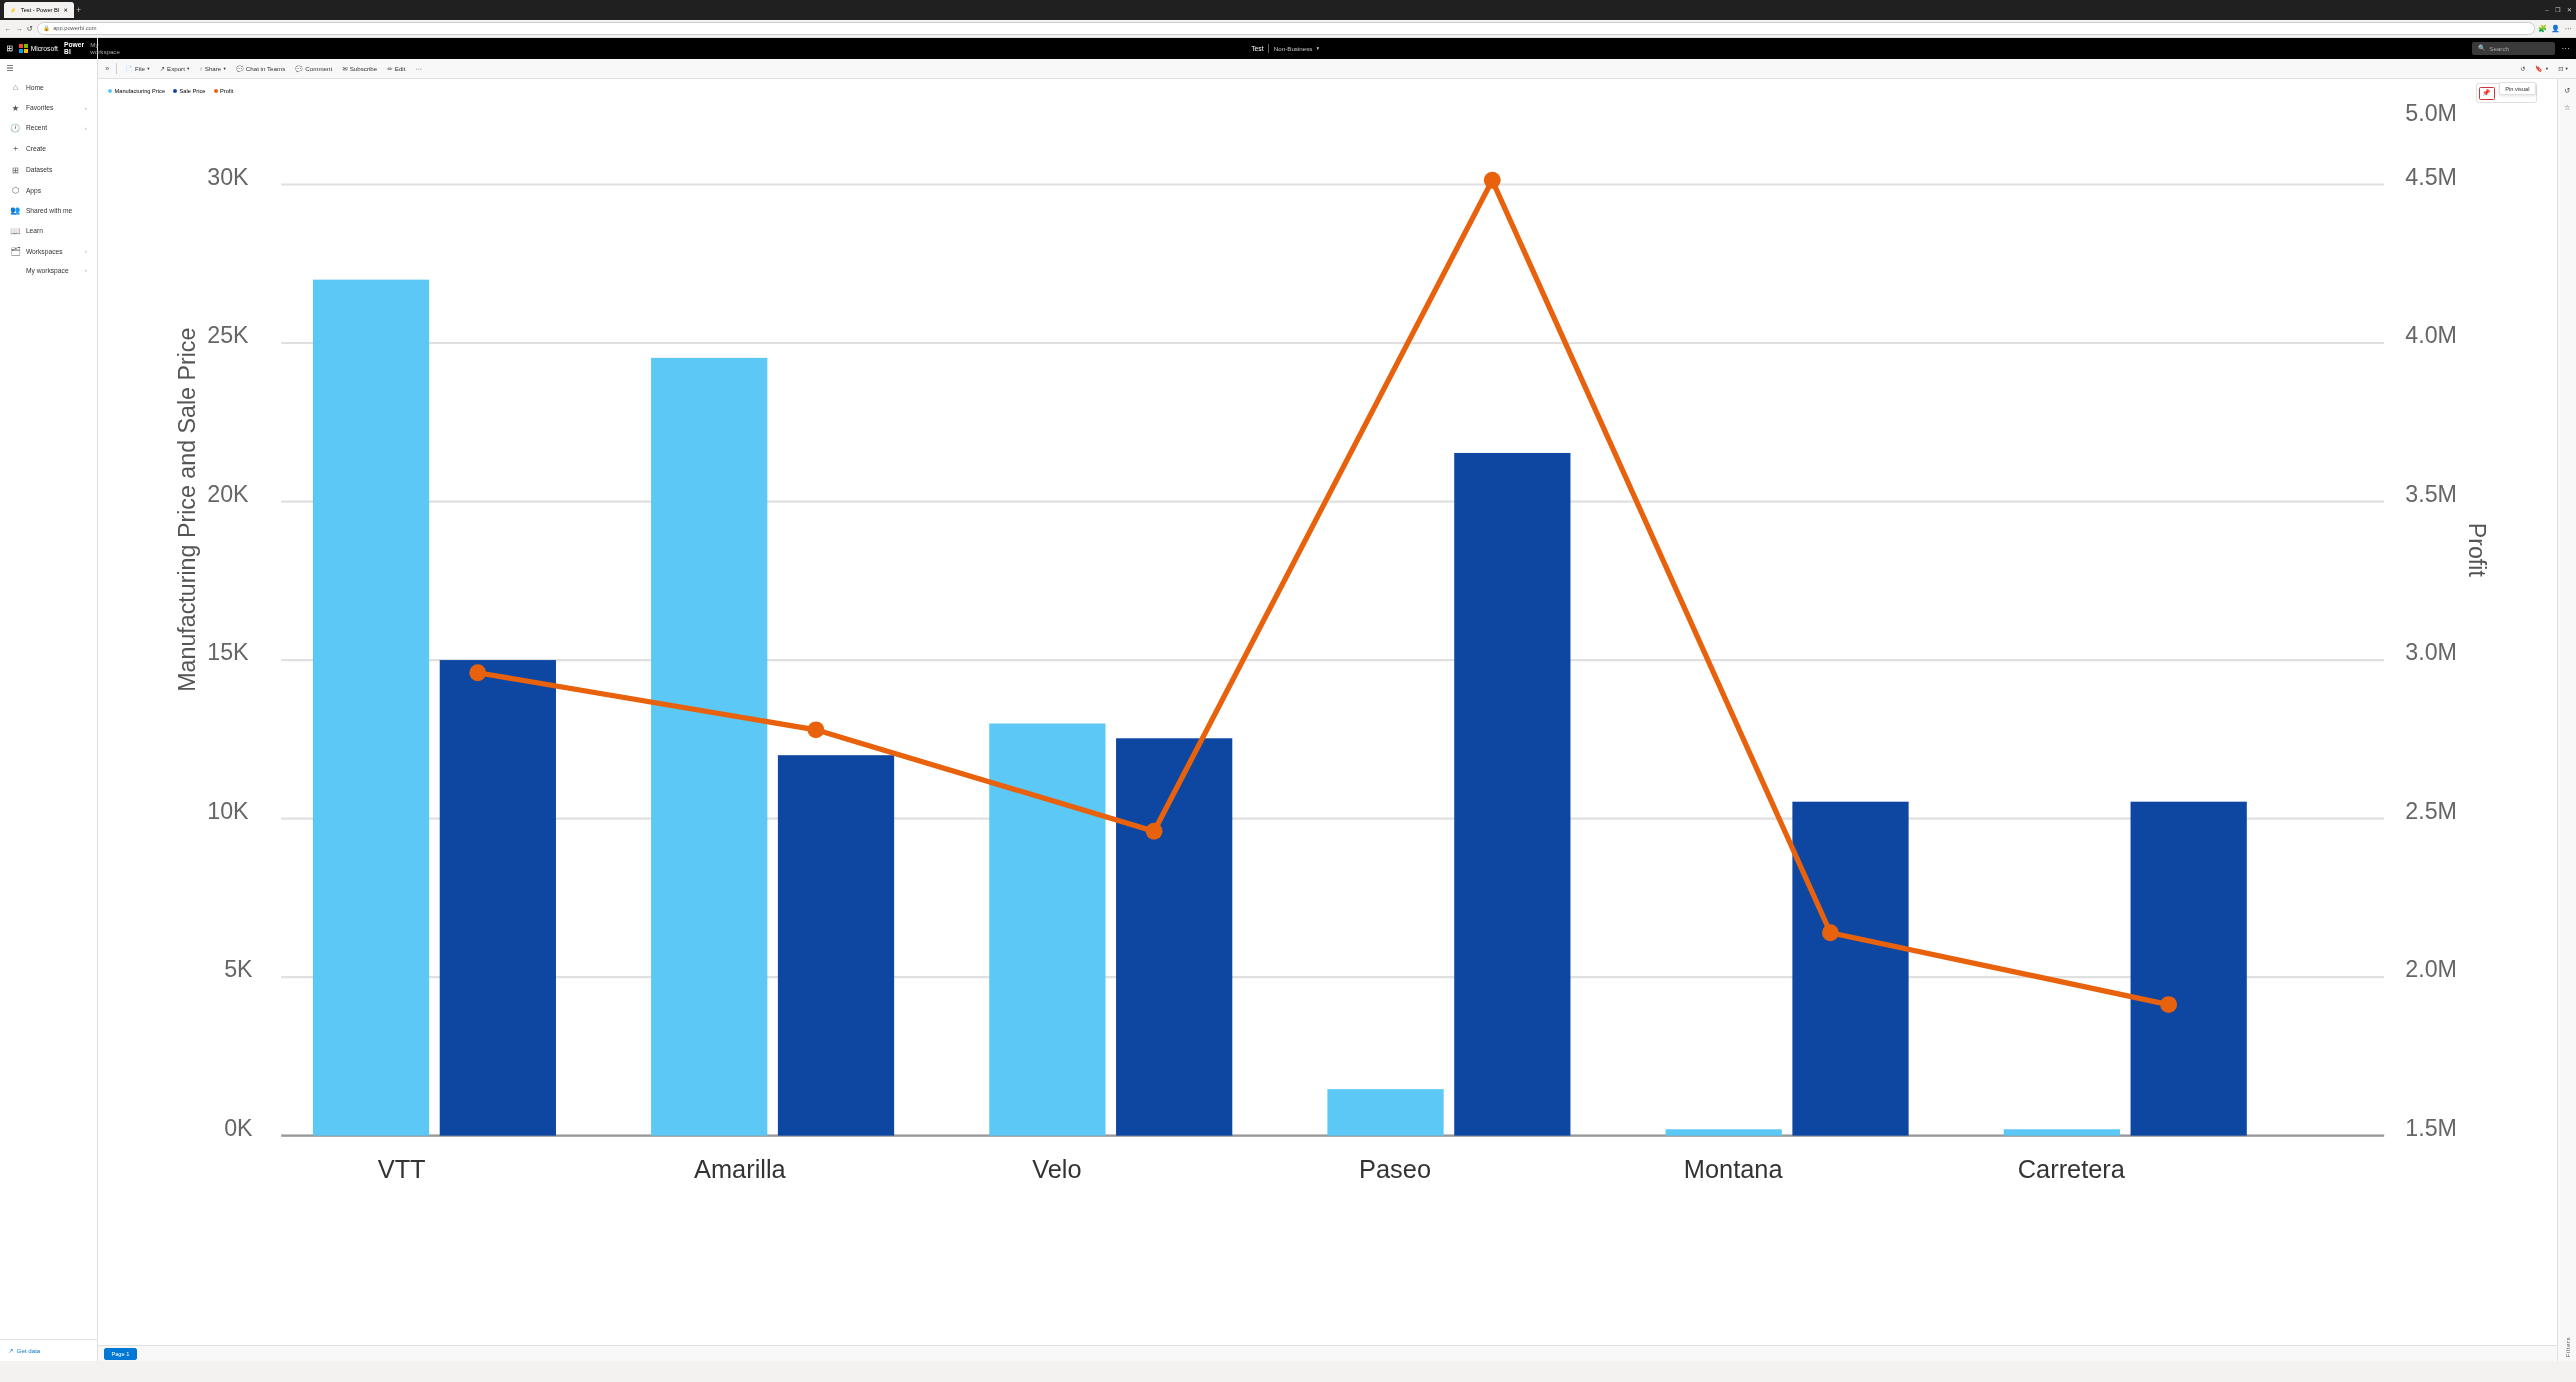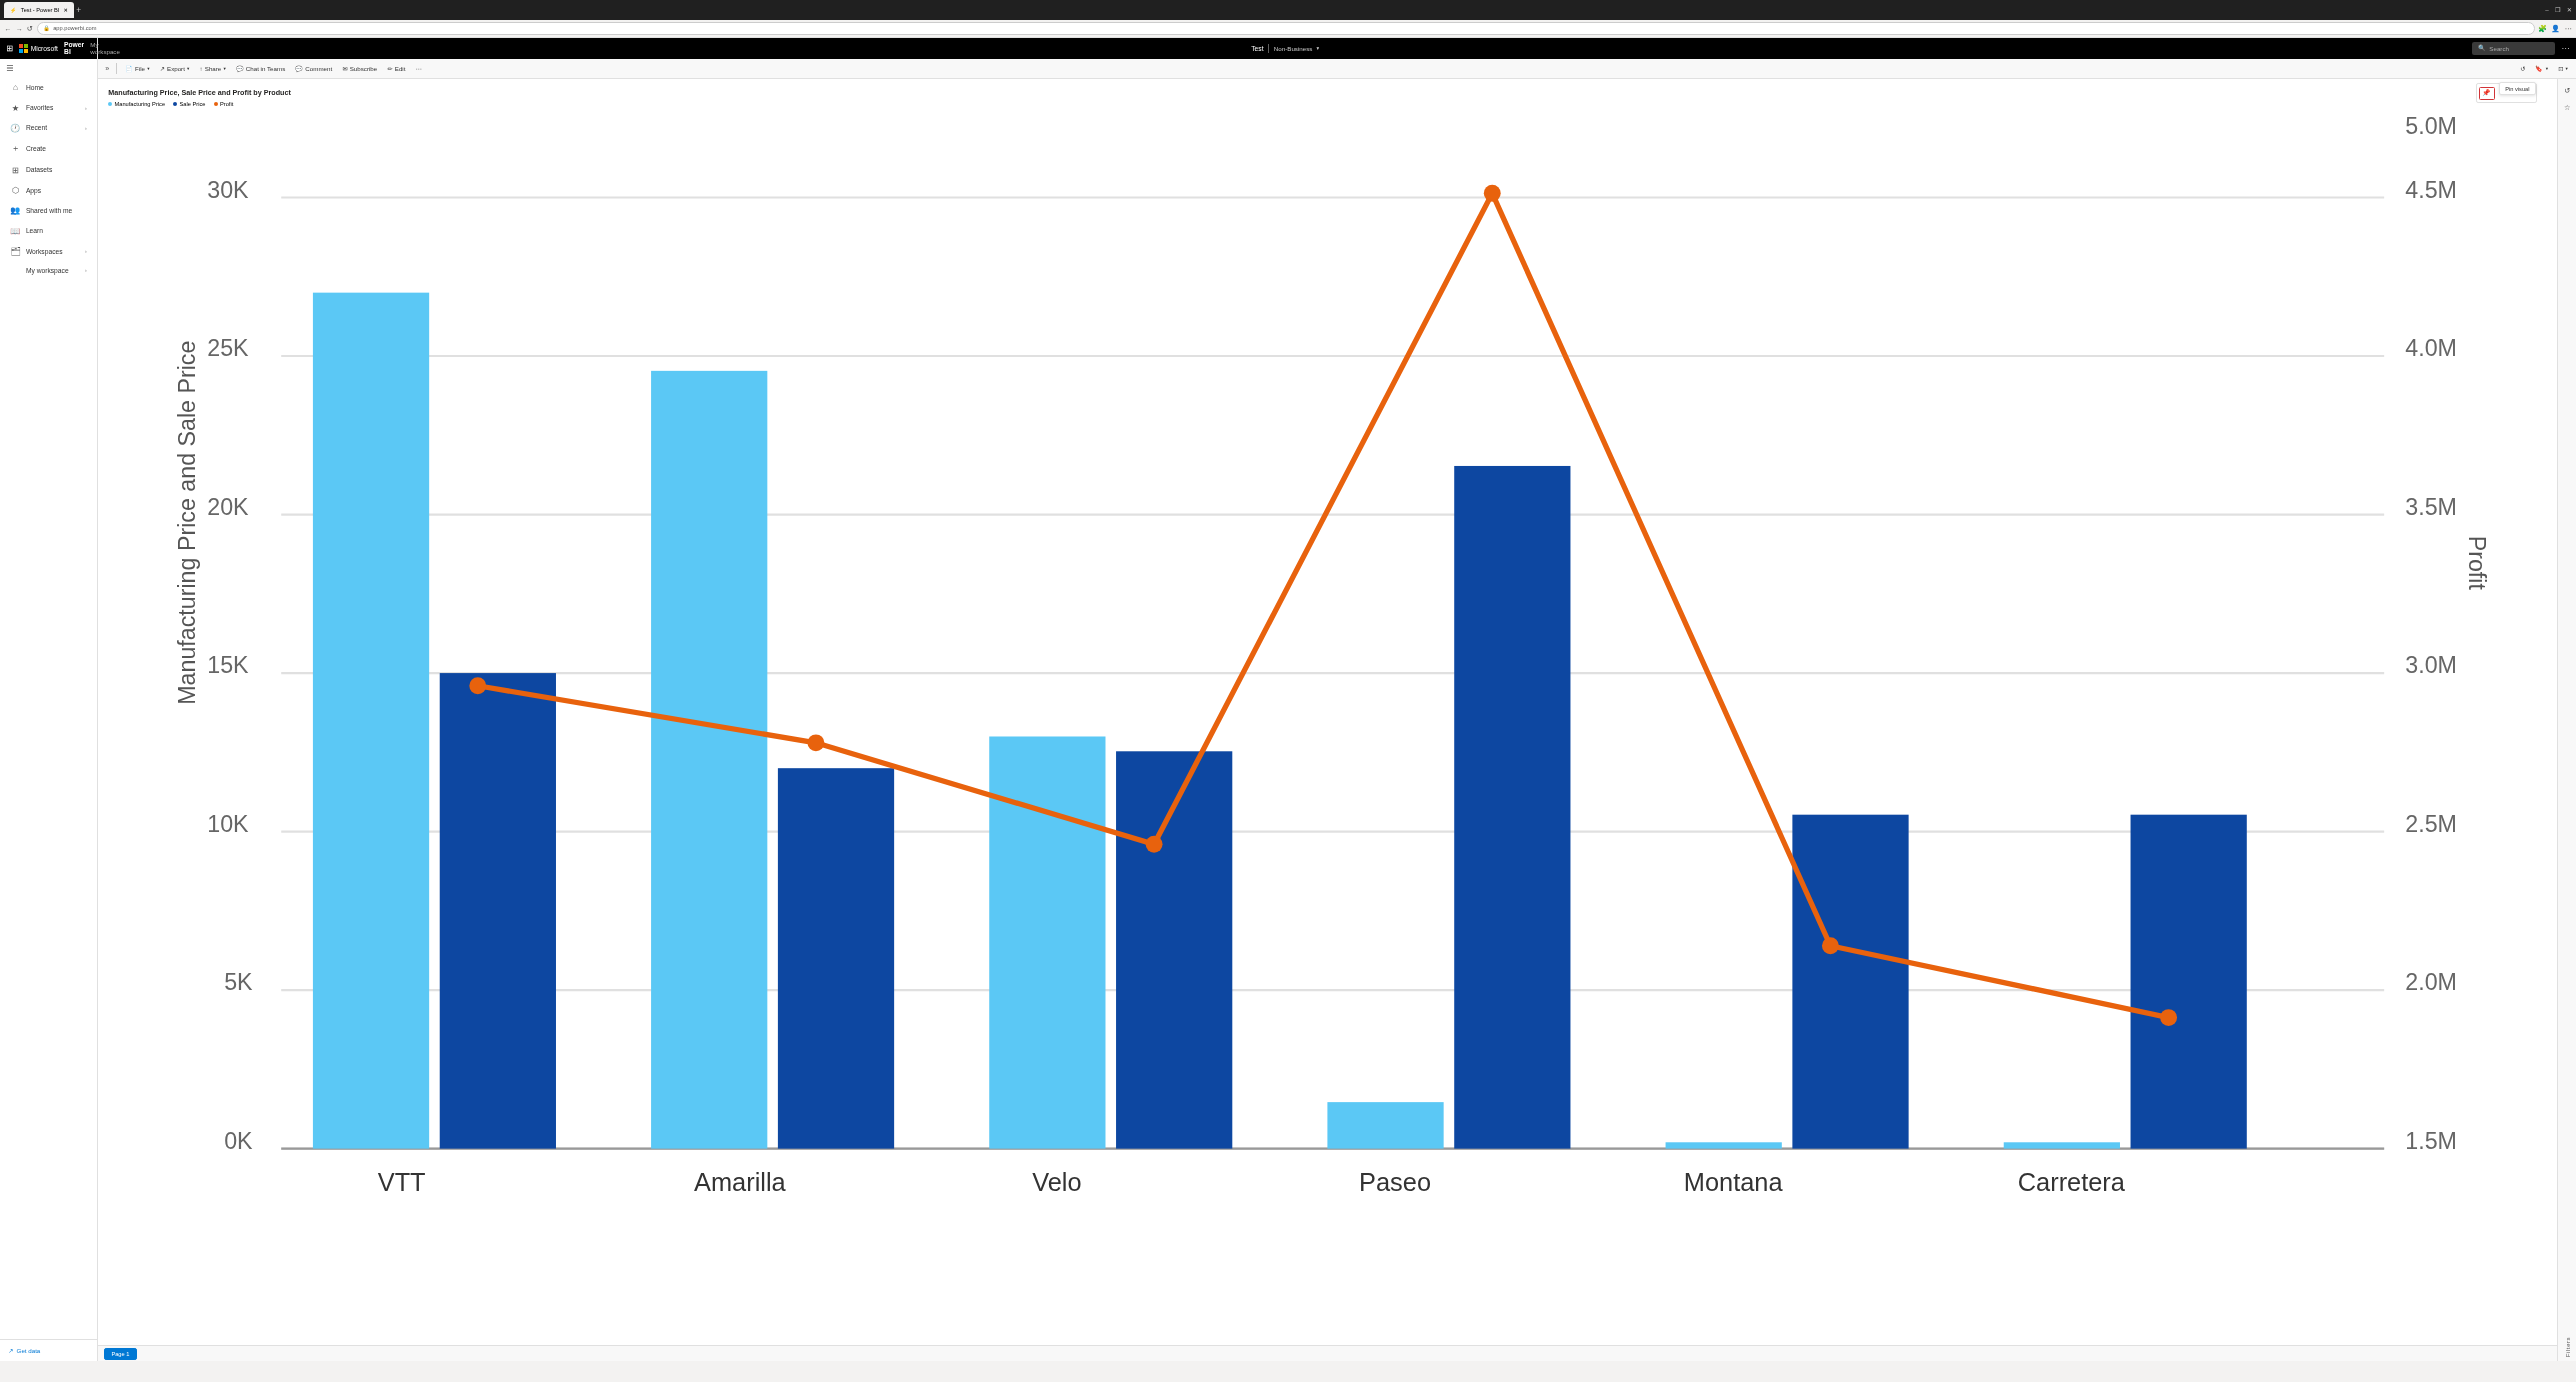--- a/index.html
+++ b/index.html
@@ -480,21 +480,20 @@
           </div>
 
           
           <div class="visual-toolbar">
             <button class="visual-toolbar-btn highlighted" title="Pin visual">📌</button>
             <button class="visual-toolbar-btn">⚗</button>
             <button class="visual-toolbar-btn">⛶</button>
             <button class="visual-toolbar-btn">⋯</button>
           </div>
 
-          <div class="chart-title">Manufacturing Price, Sale Price and Profit by Product</div>
 
           <div class="chart-legend">
             <div class="legend-item">
               <div class="legend-dot" style="background:#5bc8f5;"></div>
               <span>Manufacturing Price</span>
             </div>
             <div class="legend-item">
               <div class="legend-dot" style="background:#0d47a1;"></div>
               <span>Sale Price</span>
             </div>

